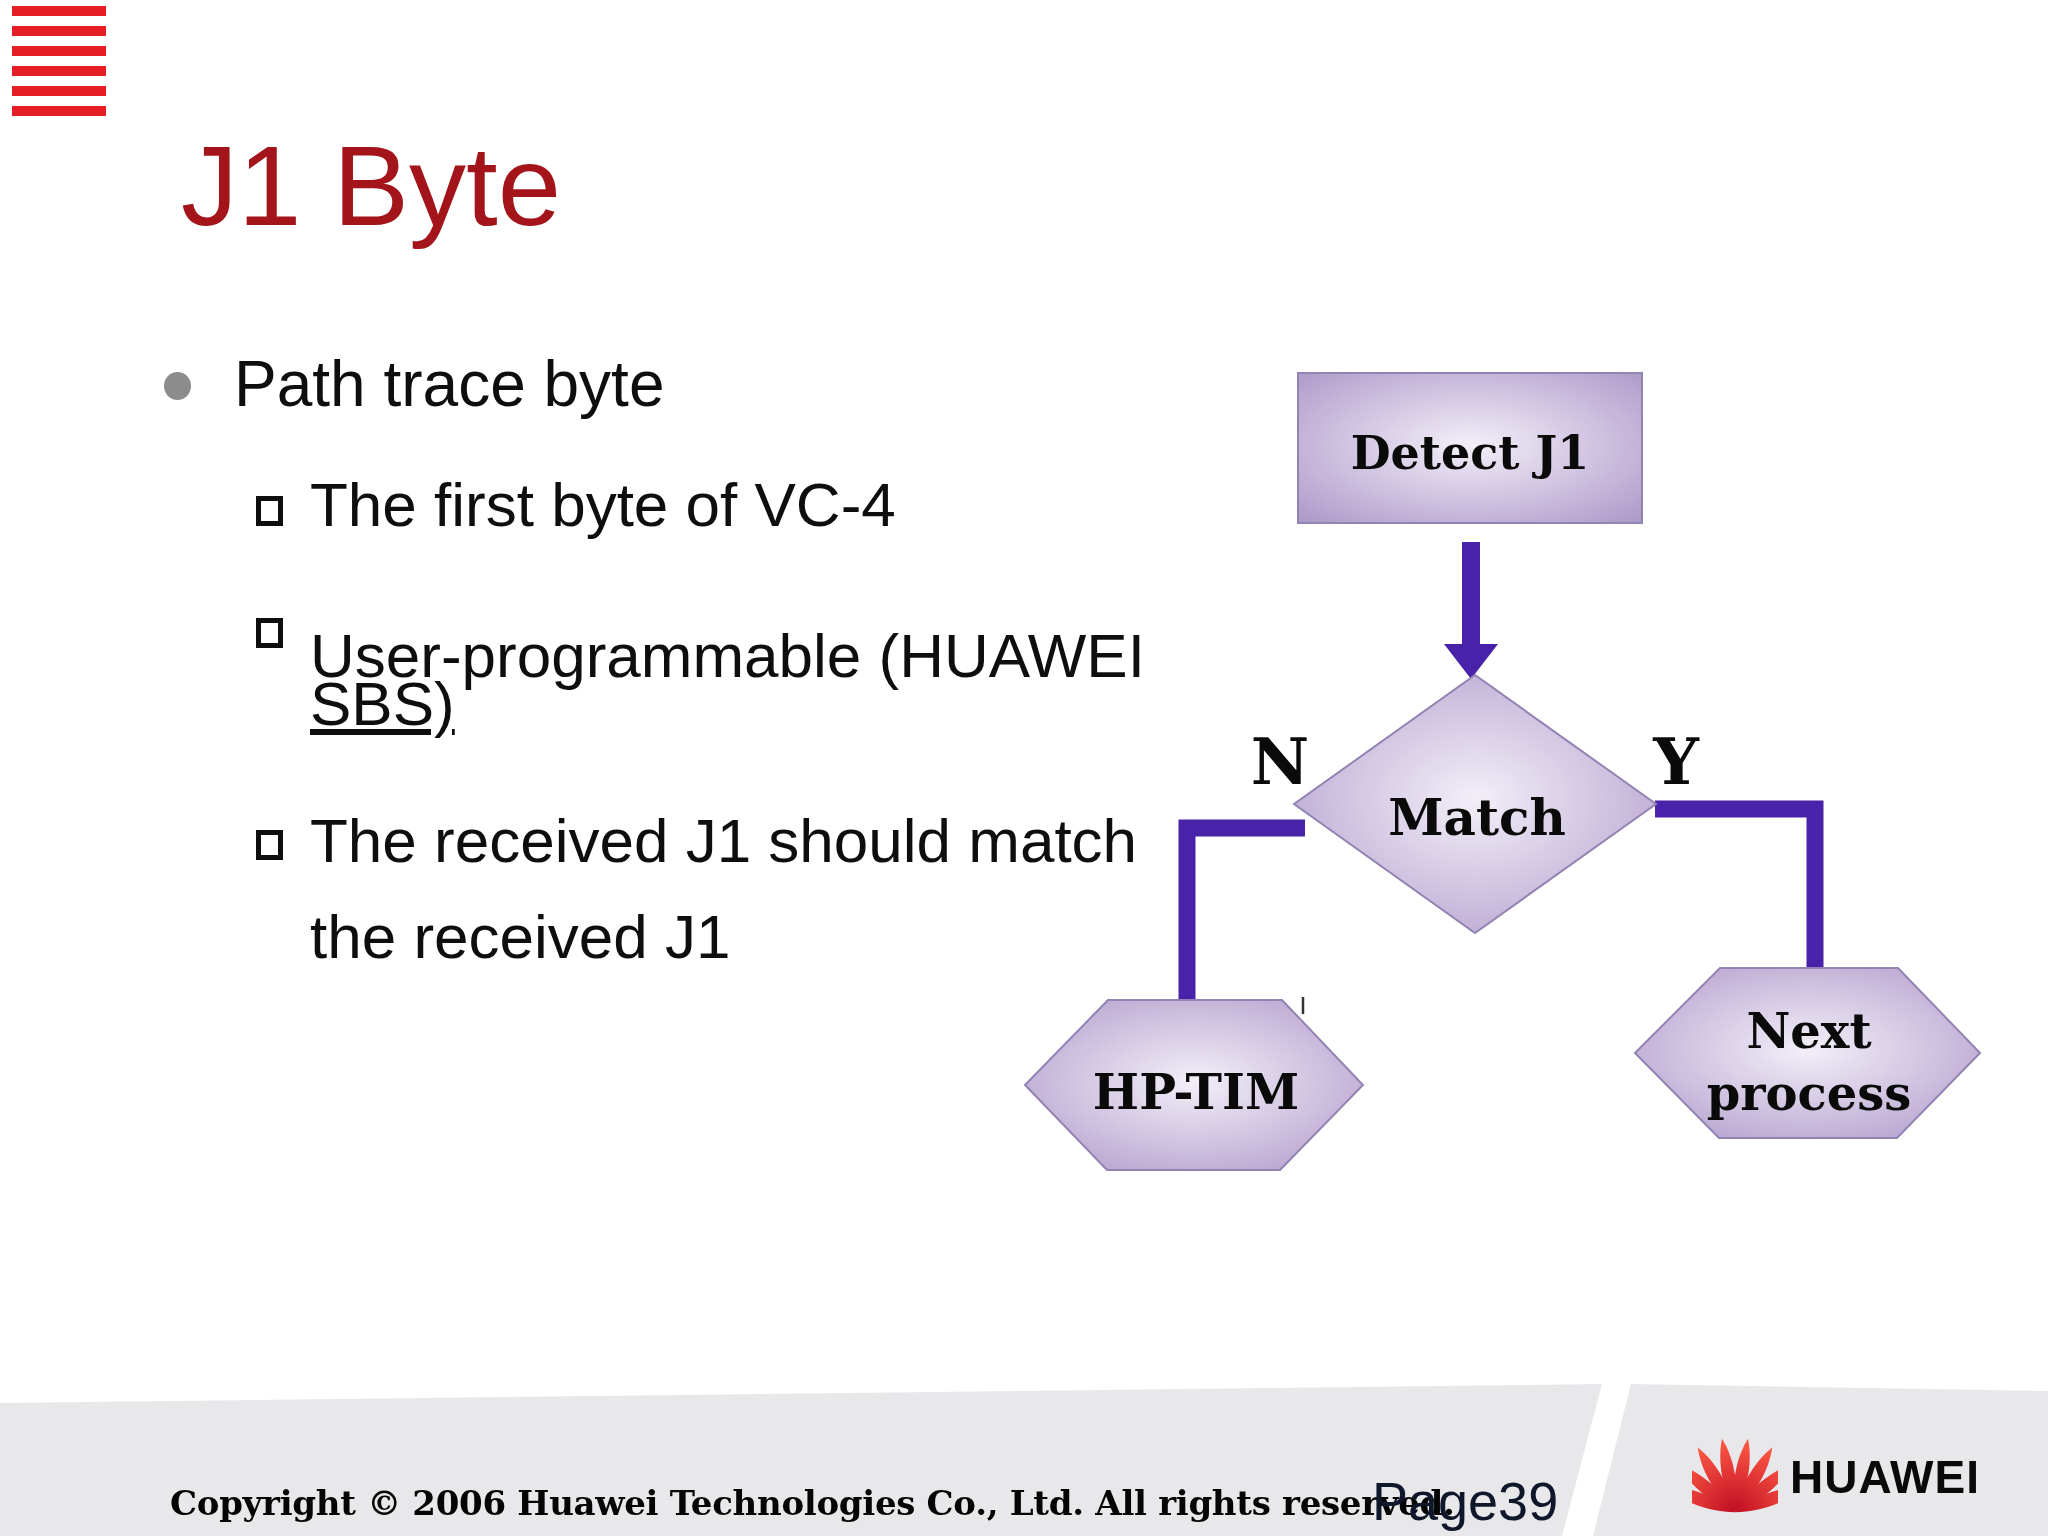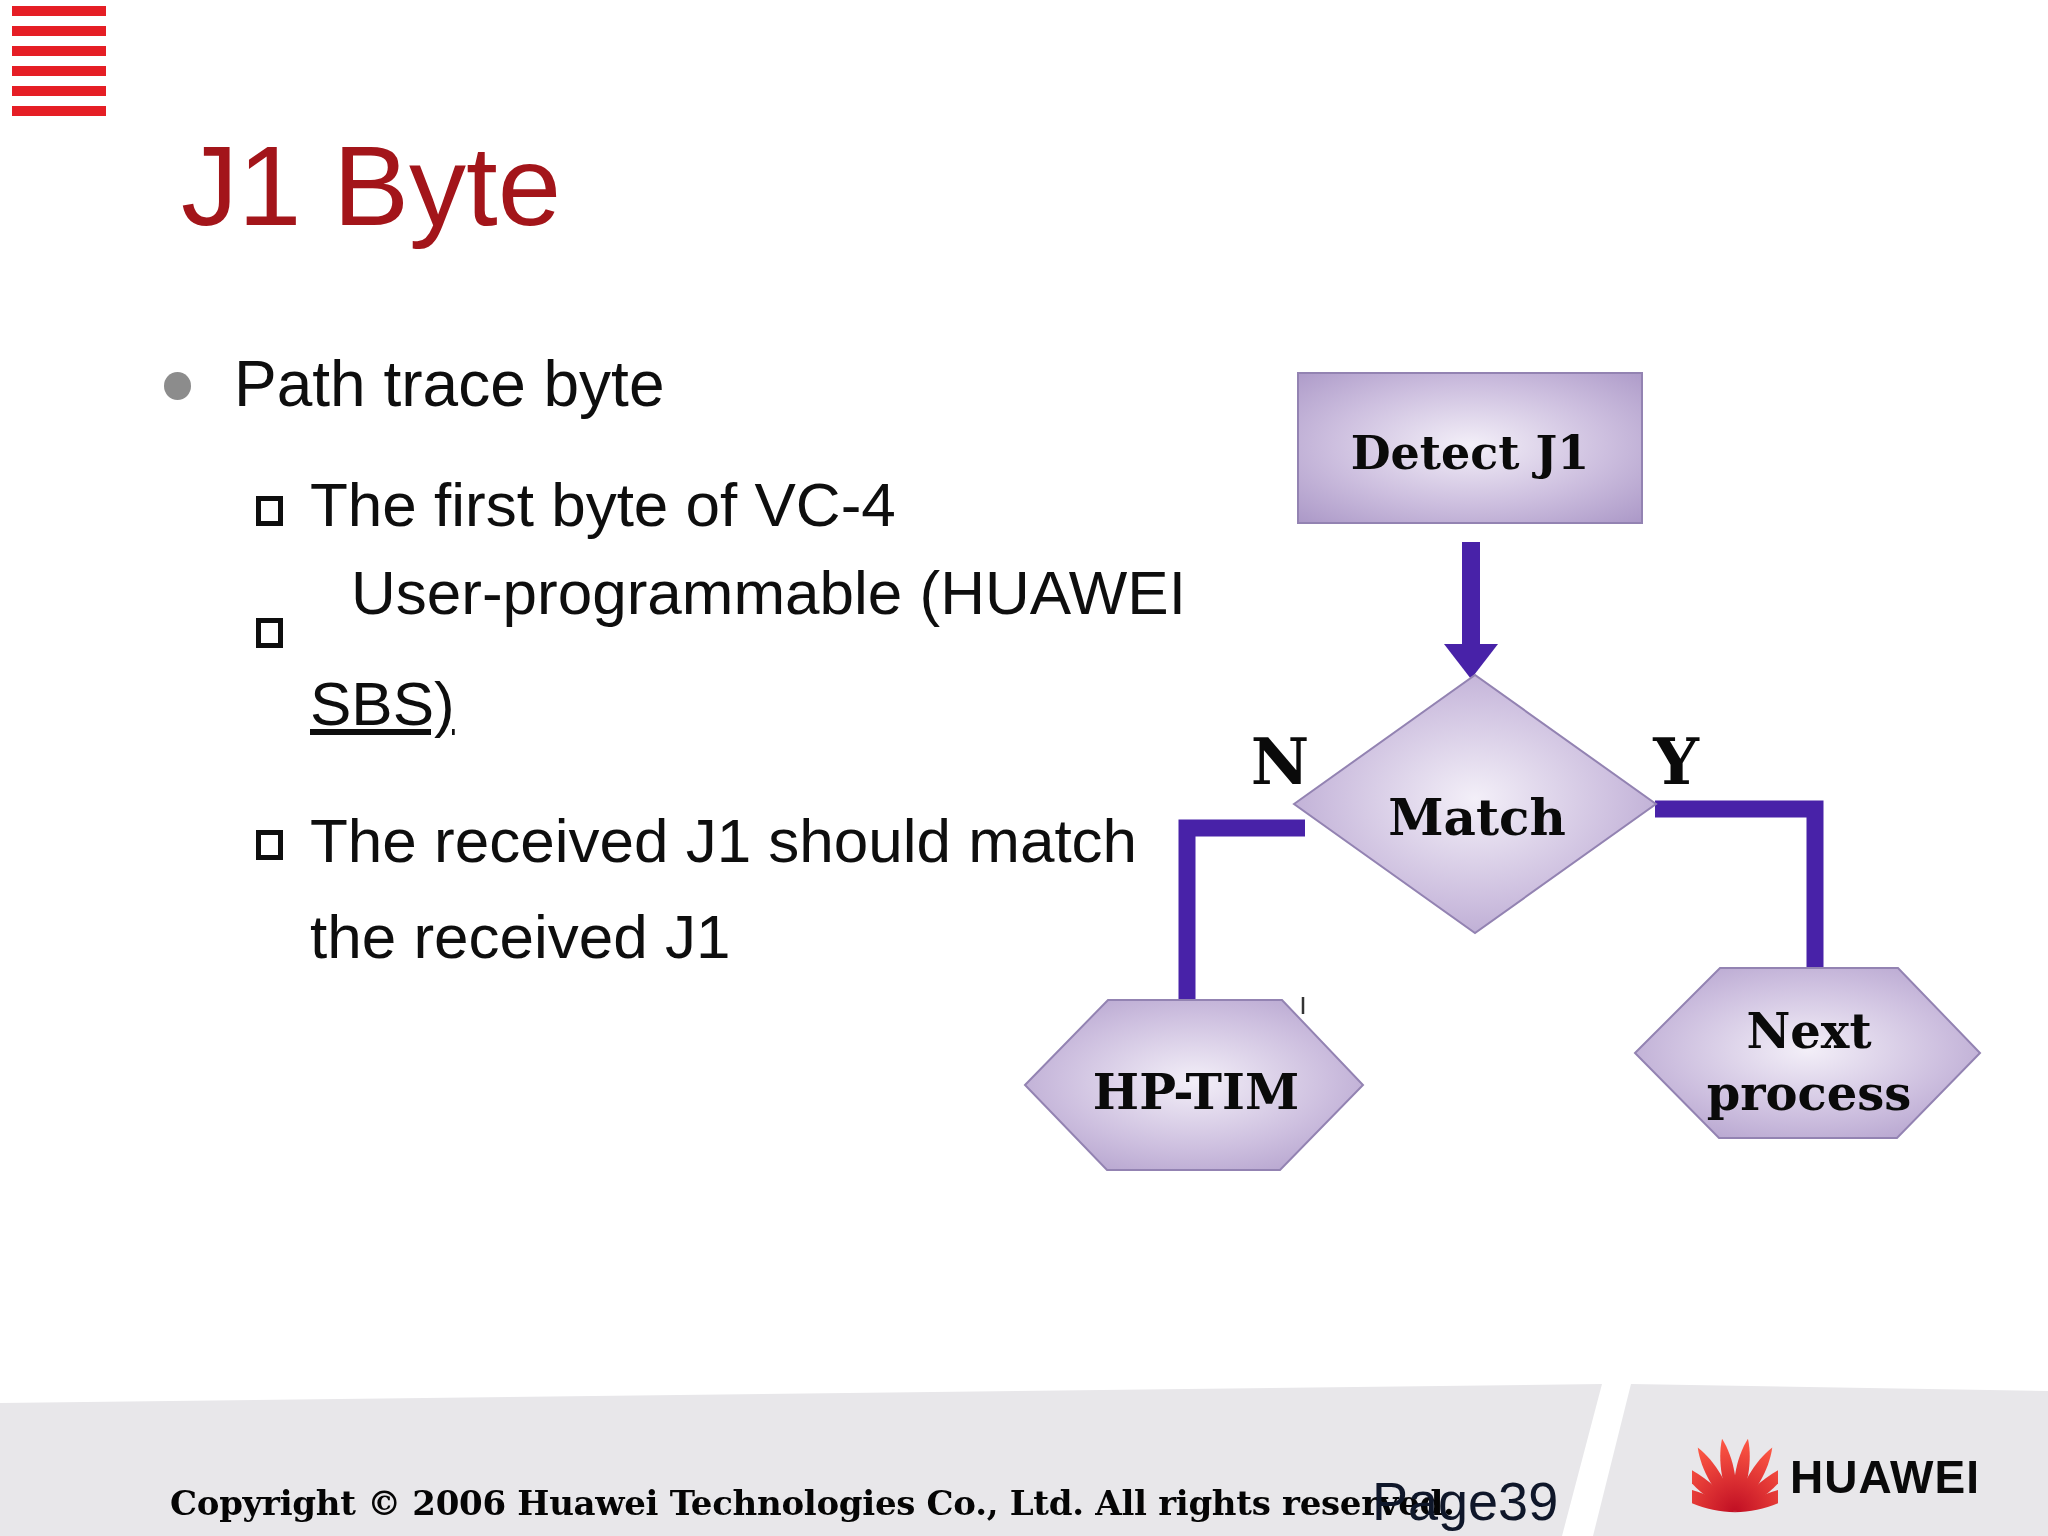--- a/index.html
+++ b/index.html
@@ -43,21 +43,21 @@
   }
   .sq{
     width:17px;height:20px;border:5px solid var(--text-black);
     background:#fff;left:256px;
   }
   .sq1{top:496px;} .sq2{top:618px;} .sq3{top:830px;}
   .sub{
     left:310px;font-size:62px;line-height:66px;color:var(--text-black);
     white-space:nowrap;
   }
-  .sub1{top:472px;} .sub2a{top:560px;margin-left:41px;} .sub2b{top:671px;text-decoration:underline;}
+  .sub1{top:472px;} .sub2a{top:623px;} .sub2b{top:671px;text-decoration:underline;}
   .sub3a{top:808px;} .sub3b{top:904px;}
 
   
   .flow-svg{left:1000px;top:350px;width:1060px;height:860px;}
   .shape{stroke:#9383b2;stroke-width:2px;}
   .conn{stroke:var(--accent-purple);stroke-width:17px;fill:none;}
   .fill-purple{fill:var(--accent-purple);}
   .flow-label{
     font-family:"DejaVu Serif","Liberation Serif",serif;font-weight:bold;
     fill:#0a0a0a;text-anchor:middle;

